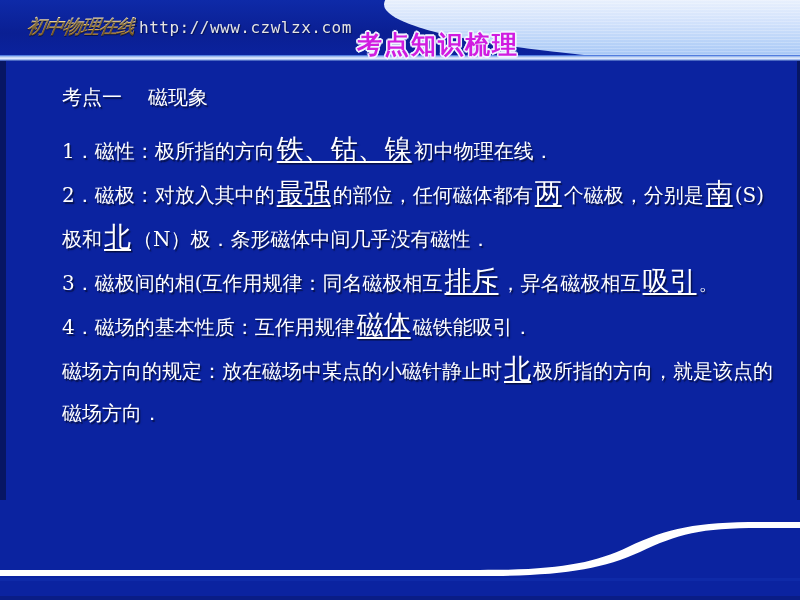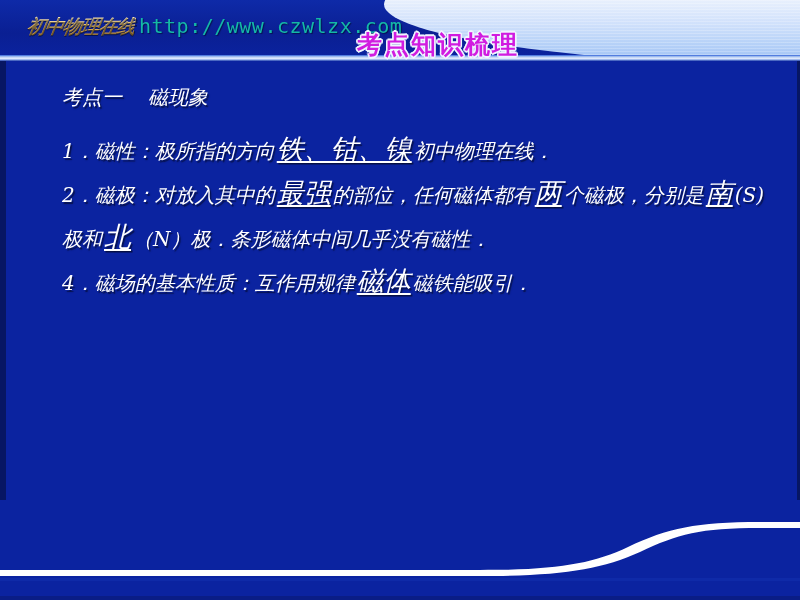--- a/index.html
+++ b/index.html
@@ -50,22 +50,22 @@
     letter-spacing:-1px;
     color:#f6d89a;
     background:linear-gradient(180deg,#fff4d2 0%,#e8bf6b 45%,#a9762a 100%);
     -webkit-background-clip:text;background-clip:text;
     -webkit-text-fill-color:transparent;
     text-shadow:0 1px 0 rgba(0,0,0,0.45);
     transform:skewX(-9deg);
   }
   #logo-url{
     font-family:"DejaVu Sans Mono","Liberation Mono",monospace;
-    font-size:20px;letter-spacing:0.5px;
-    color:#14b8a6;
+    font-size:16px;letter-spacing:0.5px;
+    color:#e5e5e5;
     text-shadow:1px 1px 1px rgba(0,0,0,0.45);
   }
   #slide-title{
     position:absolute;left:311px;top:28px;
     font-family:"DejaVu Sans","Liberation Sans",sans-serif;
     font-size:25px;font-weight:bold;letter-spacing:2px;
     color:#d11ce0;
     text-shadow:
       -1.3px -1.3px 0 #f0f4ff, 1.3px -1.3px 0 #f0f4ff,
       -1.3px 1.3px 0 #f0f4ff, 1.3px 1.3px 0 #f0f4ff,
@@ -76,21 +76,21 @@
 
   
   #content{
     position:absolute;left:28px;top:76px;width:748px;
     color:#ffffff;
     font-family:"DejaVu Serif","Liberation Serif",serif;
     font-size:20px;
     line-height:42px;
     text-shadow:1.5px 1.5px 1.2px rgba(0,0,0,0.55);
   }
-  .para{margin:0;padding:0;font-style:italic;}
+  .para{margin:0;padding:0;}
   .indent{padding-left:34px;}
   .head-line{padding-left:34px;margin-bottom:10px;}
   .gap-sp{display:inline-block;width:26px;}
   .fill{
     text-decoration:underline;
     text-underline-offset:3px;
     font-size:27px;
     padding:0 2px;
   }
   .numlbl{font-family:"DejaVu Serif","Liberation Serif",serif;}
@@ -126,21 +126,23 @@
 
   <div id="content" style="color: rgb(255, 255, 255);">
 
     <div class="para head-line">
       <span>考点一</span><span class="gap-sp"></span><span>磁现象</span>
     </div>
 
     <div id="items-host">
         <div class="para indent"><span class="numlbl">1．</span><span class="">磁性：极所指的方向</span><span class="fill">铁、钴、镍</span><span class="">初中物理在线．</span></div>
         <div class="para indent"><span class="numlbl">2．</span><span class="">磁极：对放入其中的</span><span class="fill">最强</span><span class="">的部位，任何磁体都有</span><span class="fill">两</span><span class="">个磁极，分别是</span><span class="fill">南</span><span class="">(S)极和</span><span class="fill">北</span><span class="">（N）极．条形磁体中间几乎没有磁性．</span></div>
+        <div class="para indent"><span class="numlbl">3．</span><span class="">磁极间的相(互作用规律：同名磁极相互</span><span class="fill">排斥</span><span class="">，异名磁极相互</span><span class="fill">吸引</span><span class="">。</span></div>
         <div class="para indent"><span class="numlbl">4．</span><span class="">磁场的基本性质：互作用规律</span><span class="fill">磁体</span><span class="">磁铁能吸引．</span></div>
+        <div class="para indent"><span class="">磁场方向的规定：放在磁场中某点的小磁针静止时</span><span class="fill">北</span><span class="">极所指的方向，就是该点的磁场方向．</span></div>
       </div>
 
   </div>
 
   <div id="bottom-deco">
     <svg width="800" height="100" viewBox="0 0 800 100" xmlns="http://www.w3.org/2000/svg">
       <rect x="0" y="0" width="800" height="100" fill="#0b23a0"></rect>
       <path d="M0,76 L480,76 C560,76 600,70 640,52 C678,34 700,28 760,28 L800,28 L800,22 L760,22 C696,22 668,28 628,47 C592,64 556,70 480,70 L0,70 Z" fill="#ffffff"></path>
       <rect x="0" y="78" width="800" height="3" fill="#0f2aa8"></rect>
       <rect x="0" y="96" width="800" height="4" fill="#0a1d86"></rect>

